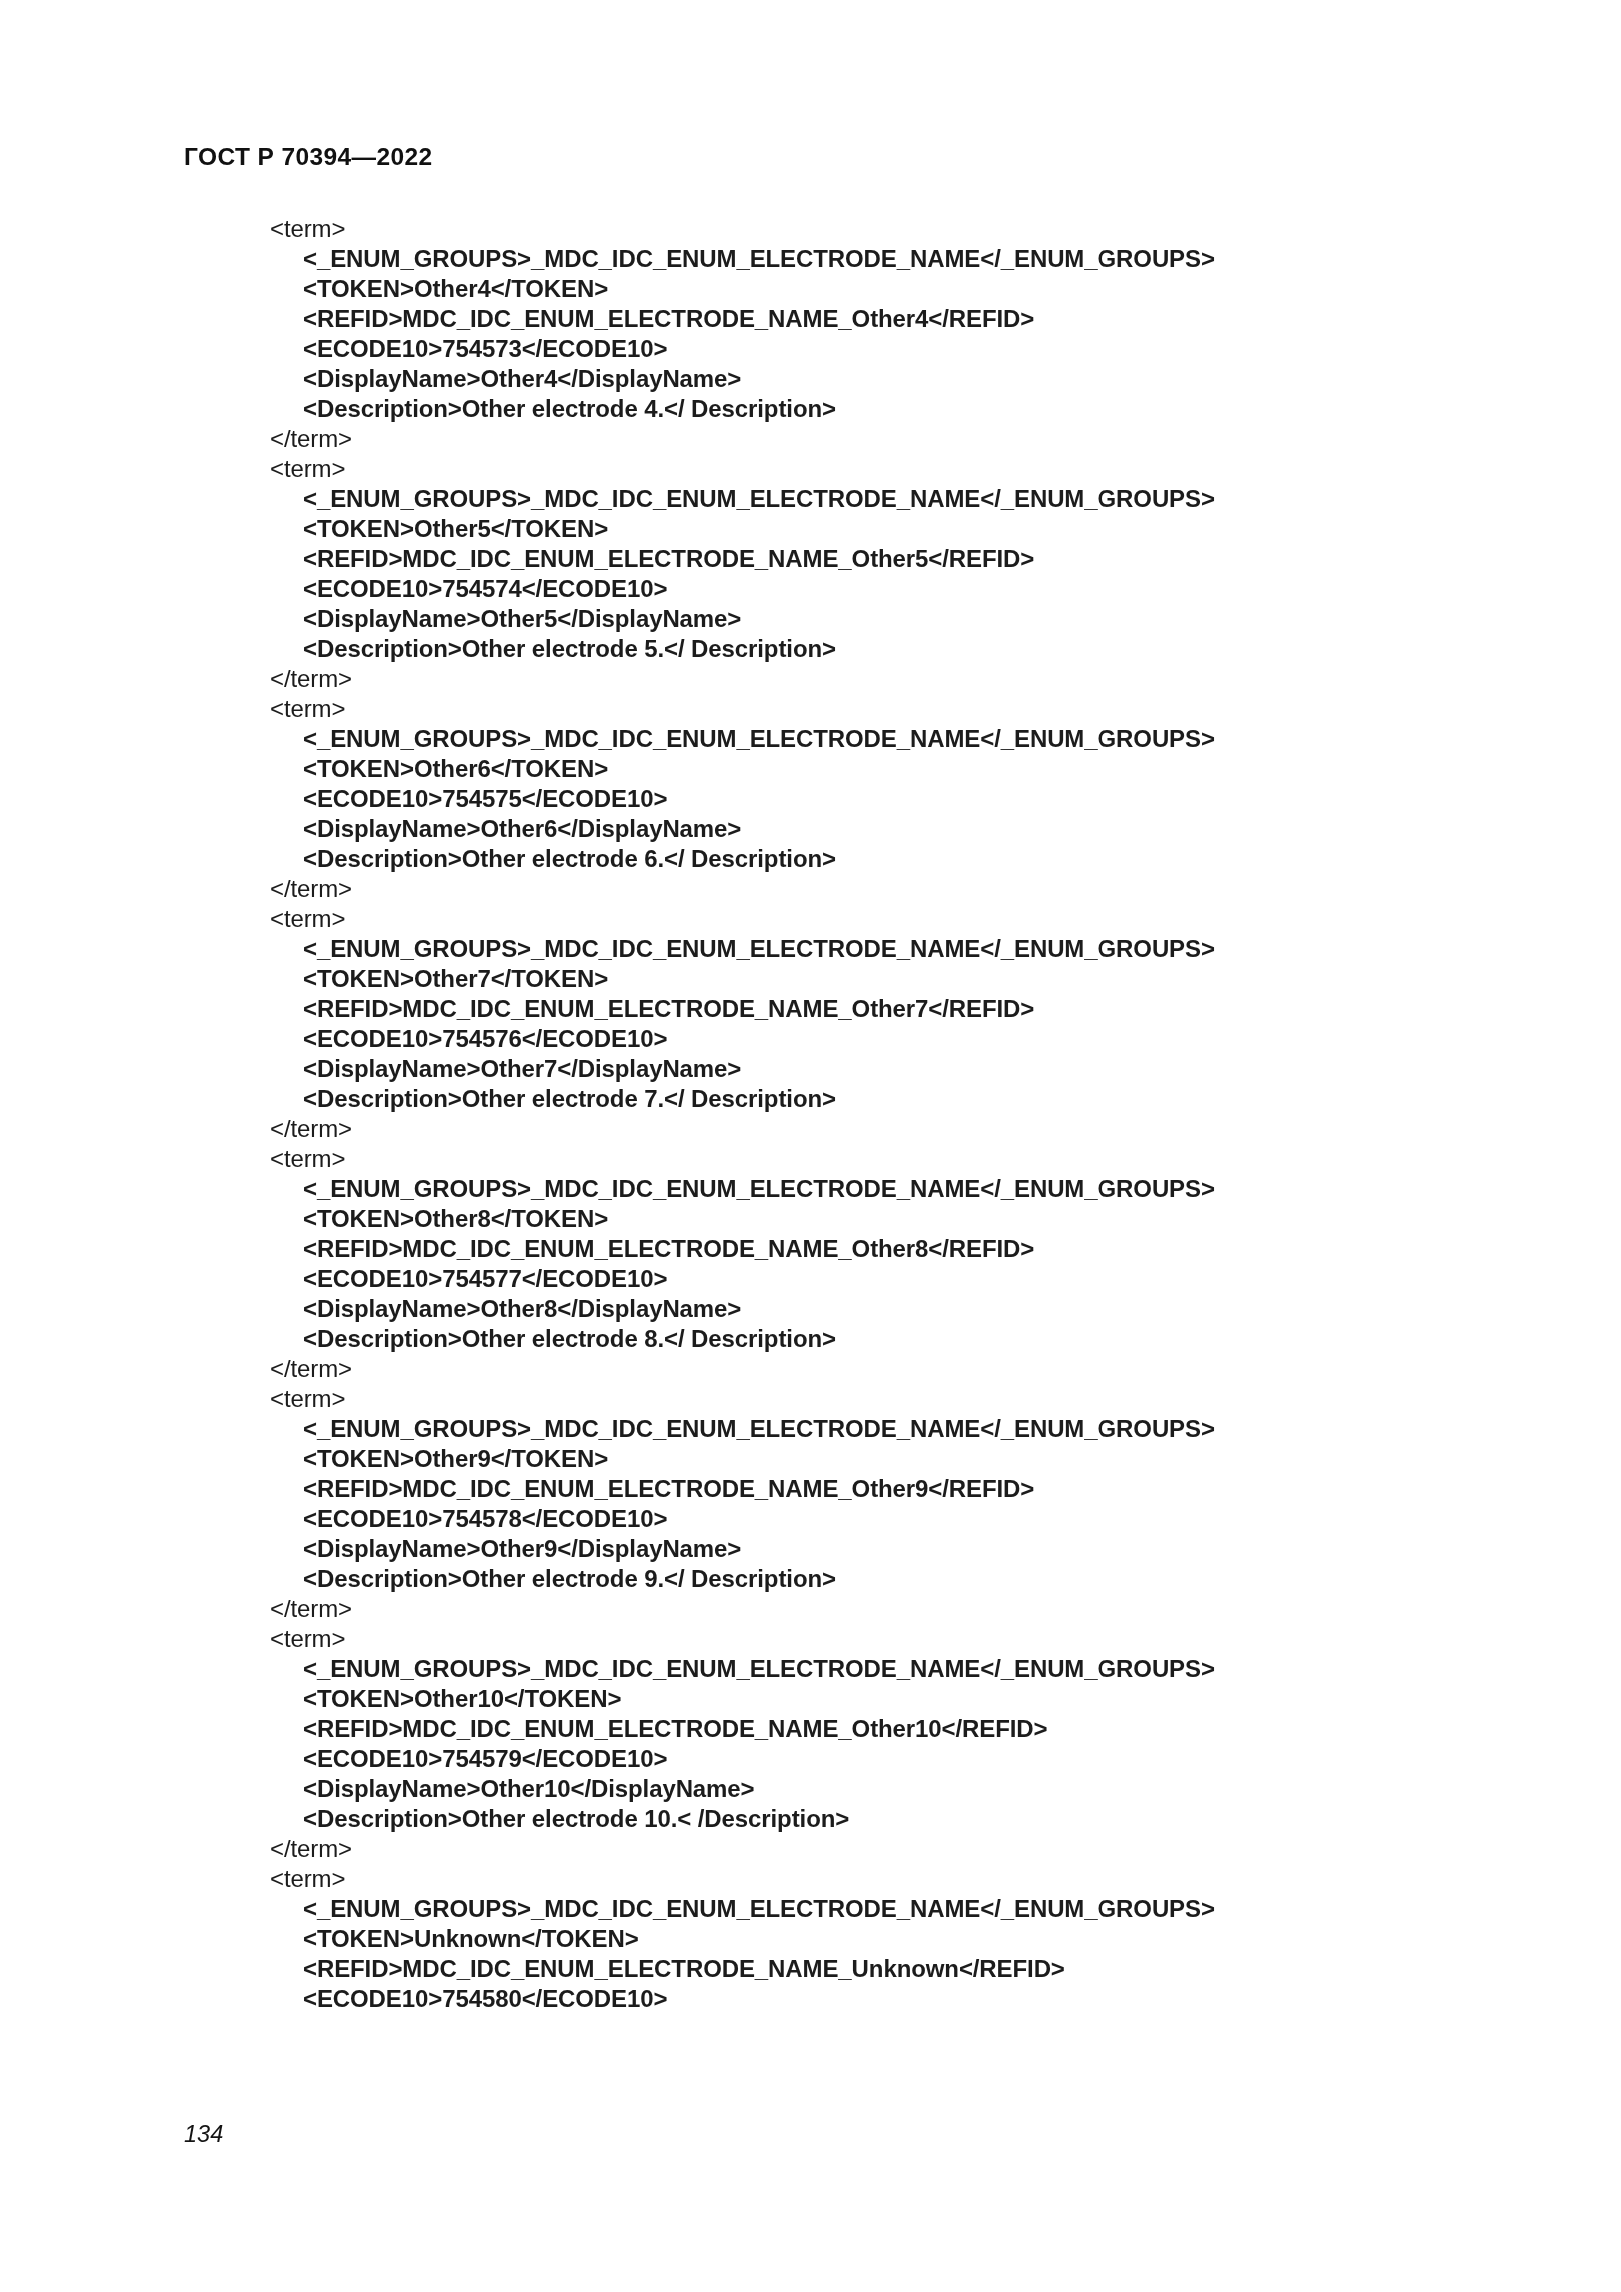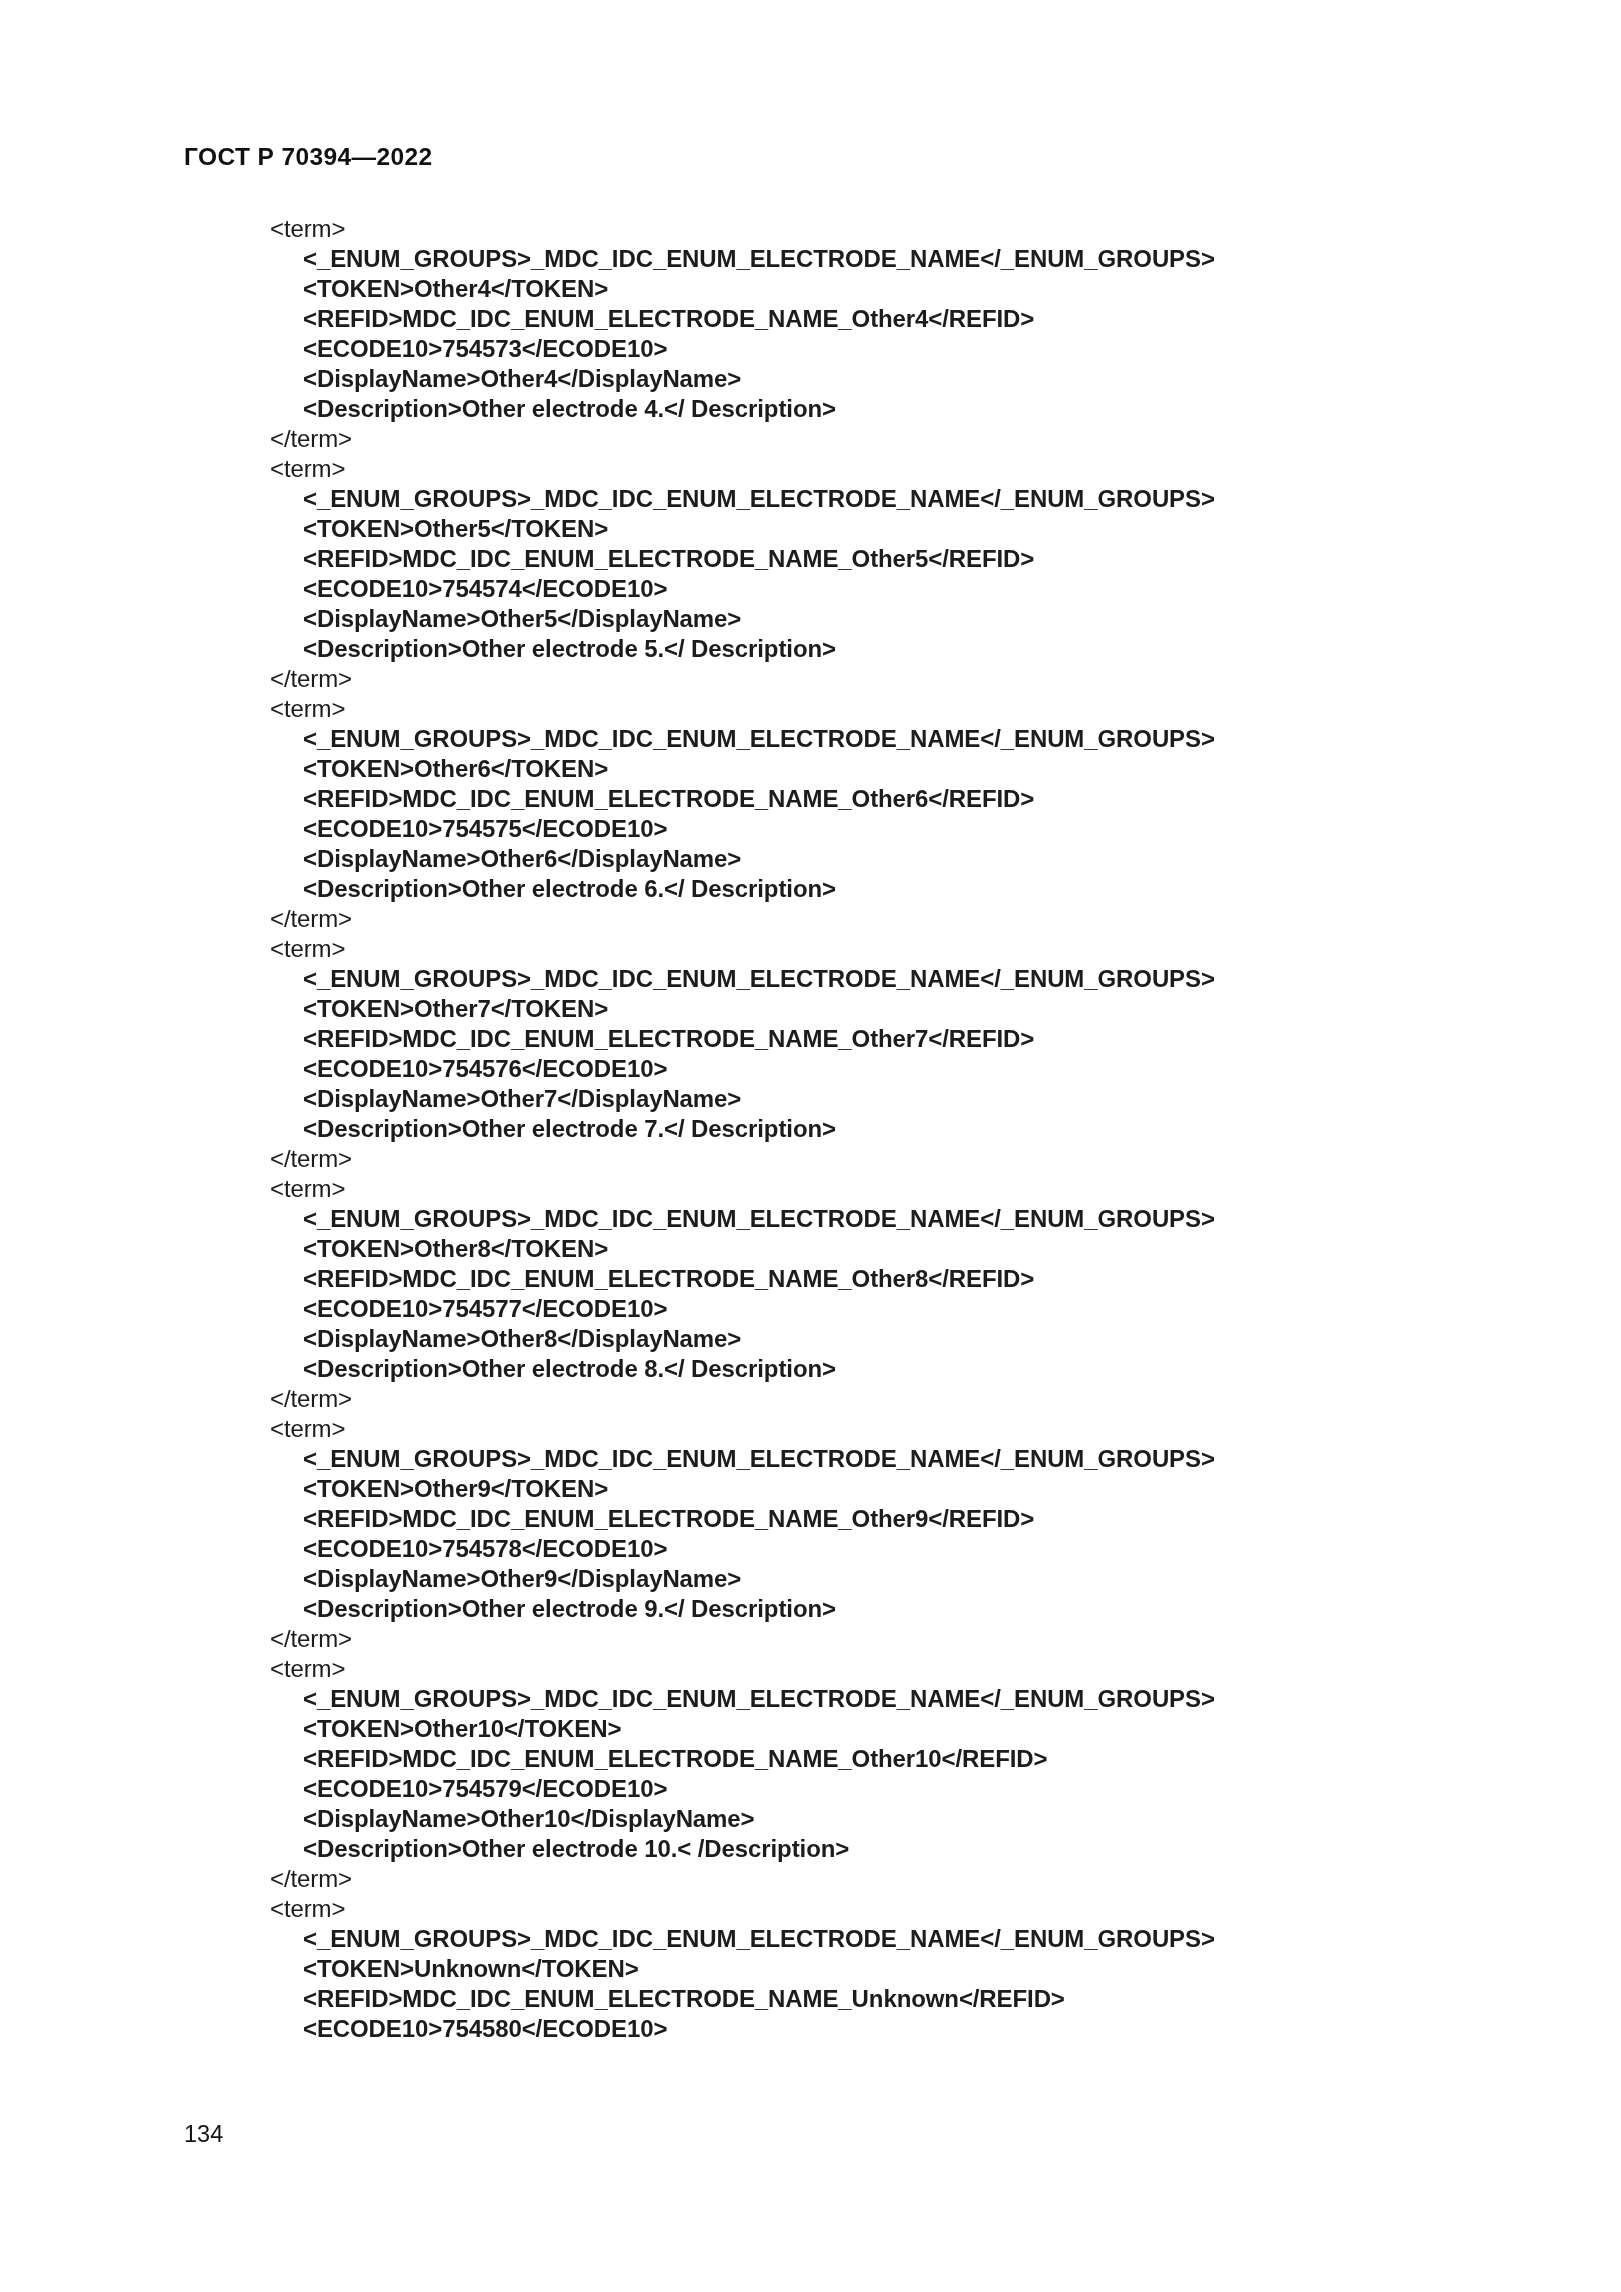--- a/index.html
+++ b/index.html
@@ -55,20 +55,21 @@
 
   .ind-0 { padding-left: 0px; }
   .ind-1 { padding-left: 33px; font-weight: bold; }
 
   .page-number {
     position: absolute;
     left: 184px;
     top: 2121px;
     font-size: 23.5px;
     color: #141414;
+    font-style: italic;
   }
 </style>
 </head>
 <body>
 
 <div class="page">
 
   <div class="running-head">ГОСТ Р 70394—2022</div>
 
   <div class="code-block">
@@ -84,21 +85,20 @@
       <div class="code-line ind-1">&lt;_ENUM_GROUPS&gt;_MDC_IDC_ENUM_ELECTRODE_NAME&lt;/_ENUM_GROUPS&gt;</div>
       <div class="code-line ind-1">&lt;TOKEN&gt;Other5&lt;/TOKEN&gt;</div>
       <div class="code-line ind-1">&lt;REFID&gt;MDC_IDC_ENUM_ELECTRODE_NAME_Other5&lt;/REFID&gt;</div>
       <div class="code-line ind-1">&lt;ECODE10&gt;754574&lt;/ECODE10&gt;</div>
       <div class="code-line ind-1">&lt;DisplayName&gt;Other5&lt;/DisplayName&gt;</div>
       <div class="code-line ind-1">&lt;Description&gt;Other electrode 5.&lt;/ Description&gt;</div>
       <div class="code-line ind-0">&lt;/term&gt;</div>
       <div class="code-line ind-0">&lt;term&gt;</div>
       <div class="code-line ind-1">&lt;_ENUM_GROUPS&gt;_MDC_IDC_ENUM_ELECTRODE_NAME&lt;/_ENUM_GROUPS&gt;</div>
       <div class="code-line ind-1">&lt;TOKEN&gt;Other6&lt;/TOKEN&gt;</div>
-      <div class="code-line ind-1">&lt;REFID&gt;MDC_IDC_ENUM_ELECTRODE_NAME_Other6&lt;/REFID&gt;</div>
       <div class="code-line ind-1">&lt;ECODE10&gt;754575&lt;/ECODE10&gt;</div>
       <div class="code-line ind-1">&lt;DisplayName&gt;Other6&lt;/DisplayName&gt;</div>
       <div class="code-line ind-1">&lt;Description&gt;Other electrode 6.&lt;/ Description&gt;</div>
       <div class="code-line ind-0">&lt;/term&gt;</div>
       <div class="code-line ind-0">&lt;term&gt;</div>
       <div class="code-line ind-1">&lt;_ENUM_GROUPS&gt;_MDC_IDC_ENUM_ELECTRODE_NAME&lt;/_ENUM_GROUPS&gt;</div>
       <div class="code-line ind-1">&lt;TOKEN&gt;Other7&lt;/TOKEN&gt;</div>
       <div class="code-line ind-1">&lt;REFID&gt;MDC_IDC_ENUM_ELECTRODE_NAME_Other7&lt;/REFID&gt;</div>
       <div class="code-line ind-1">&lt;ECODE10&gt;754576&lt;/ECODE10&gt;</div>
       <div class="code-line ind-1">&lt;DisplayName&gt;Other7&lt;/DisplayName&gt;</div>

